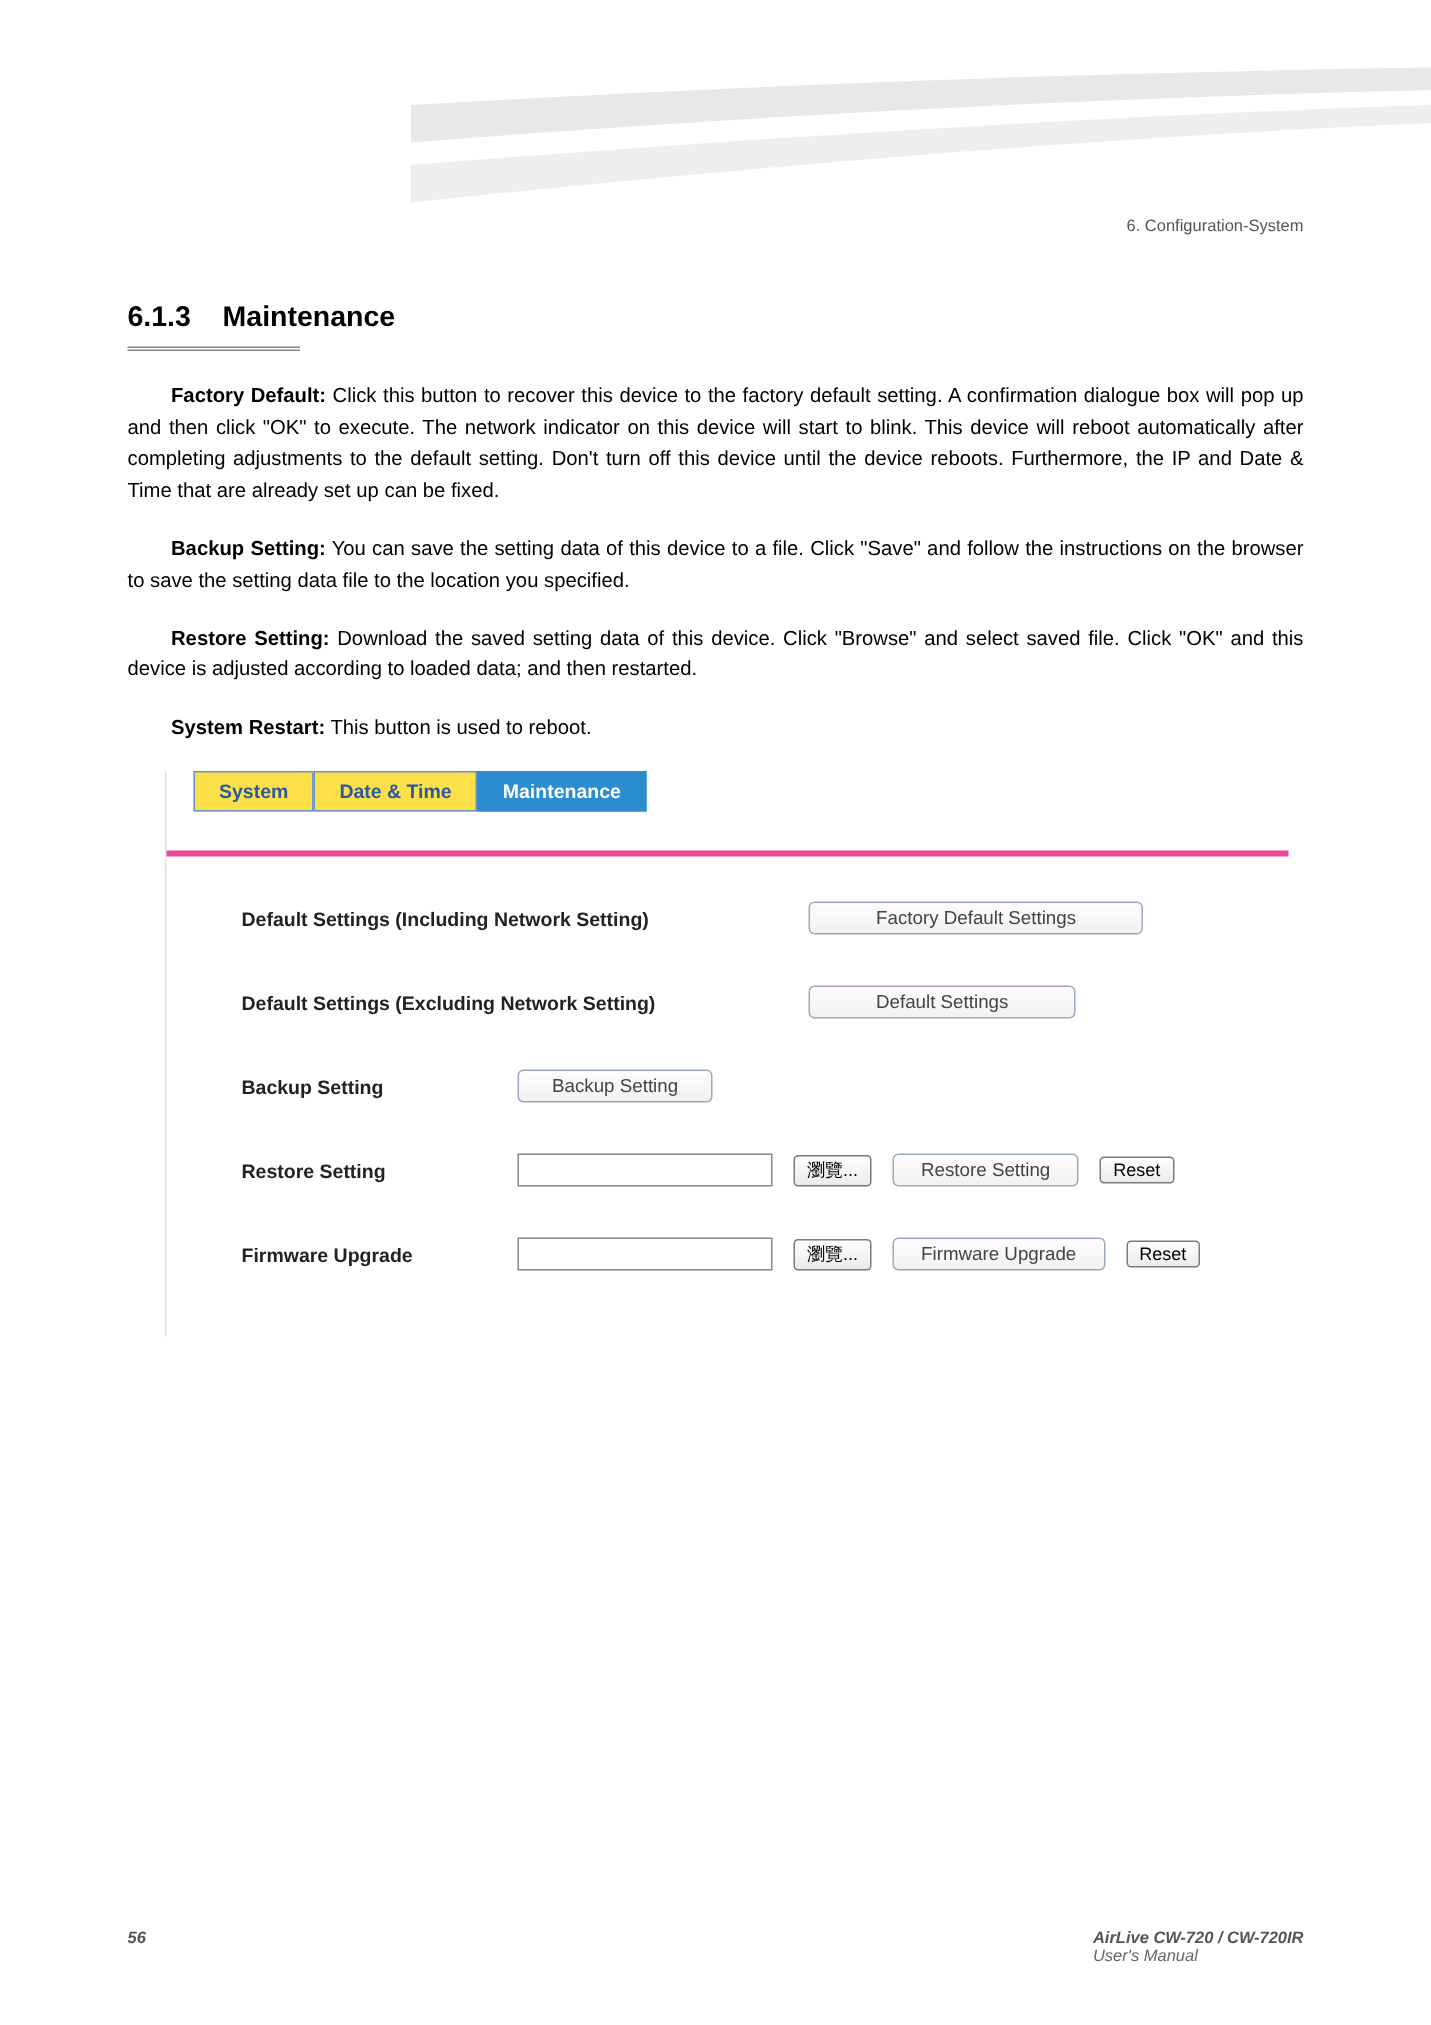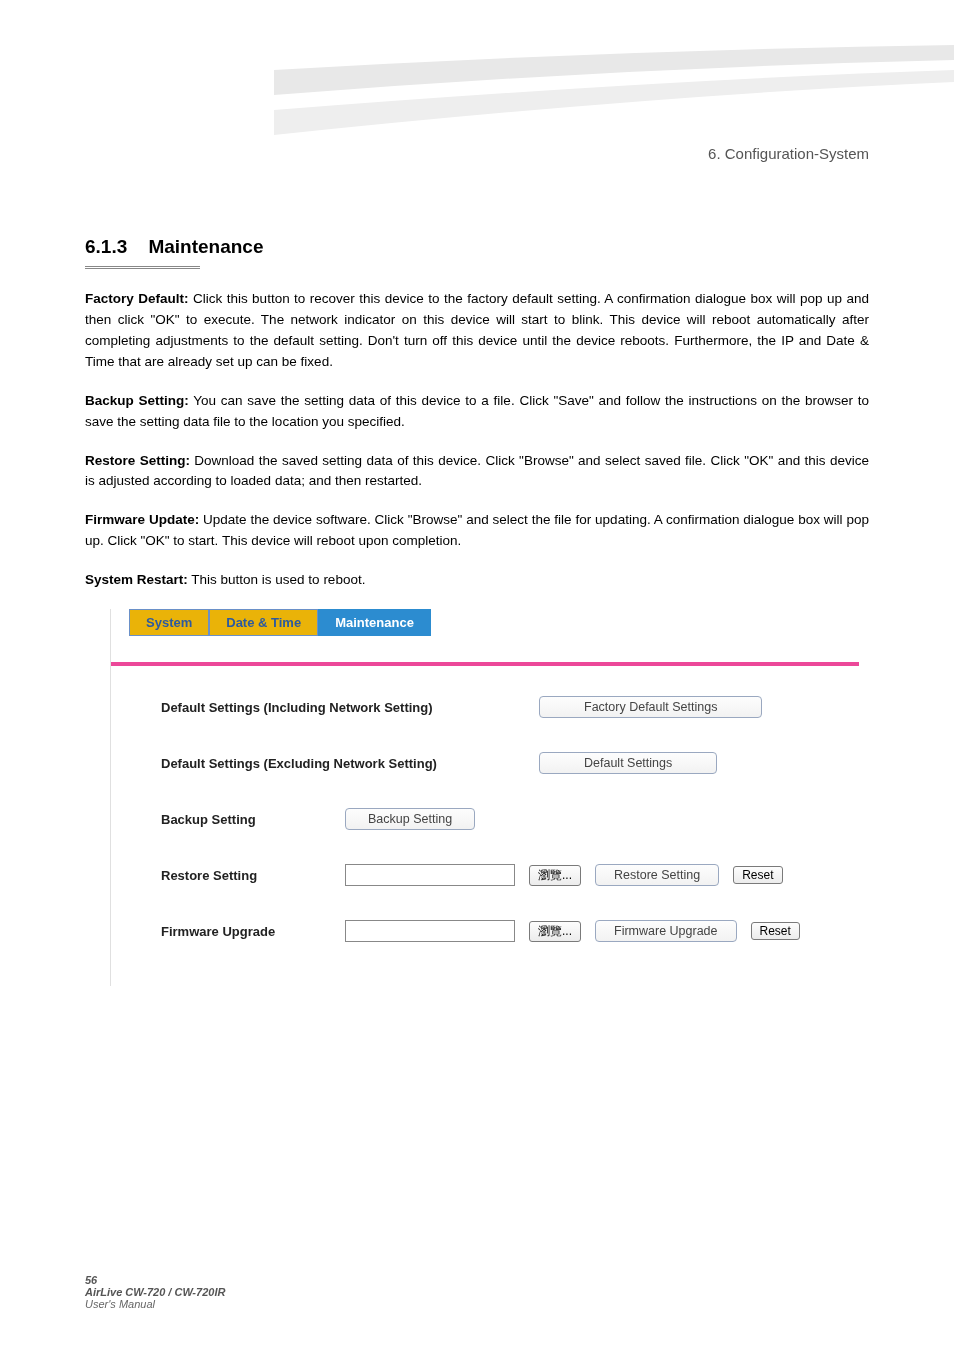--- a/index.html
+++ b/index.html
@@ -27,23 +27,23 @@
     width: 680px;
     height: 100px;
   }
   .swoosh svg { width: 100%; height: 100%; }
 
   .content {
     padding: 0 85px;
   }
   .chapter-breadcrumb {
     text-align: right;
-    font-size: 15px;
+    font-size: 11px;
     color: #555;
-    margin-bottom: 74px;
+    margin-bottom: 44px;
   }
   .section-heading {
     font-size: 19px;
     font-weight: bold;
     color: #000;
     margin-bottom: 8px;
   }
   .heading-underline {
     border-bottom: 3px double #888;
     width: 115px;
@@ -51,20 +51,21 @@
   }
   p.body-text {
     font-size: 13.5px;
     line-height: 1.55;
     margin-bottom: 18px;
     text-align: justify;
   }
   .feature-label {
     font-size: 13.5px;
     font-weight: bold;
+    margin-left: 29px;
   }
   .note-label {
     font-size: 13.5px;
     font-weight: bold;
   }
 
   
   .figure-wrap {
     margin: 18px 10px 0 25px;
     border: 1px solid #e0e0e0;
@@ -77,21 +78,21 @@
     display: flex;
     align-items: stretch;
     margin-left: 18px;
   }
   .tab {
     border: 1px solid #6a90c8;
     padding: 5px 16px;
     font-size: 13px;
     font-weight: bold;
     color: #2c5aa0;
-    background: #eab308;
+    background: #fde047;
   }
   .tab.active {
     background: #2c8cd0;
     color: #fff;
     border-color: #2c8cd0;
   }
   .tabs-gap { height: 26px; }
   .panel {
     border-top: 4px solid #ec4899;
     padding: 30px 50px 10px 50px;
@@ -138,21 +139,20 @@
   .footer {
     position: absolute;
     bottom: 40px;
     left: 85px;
     right: 85px;
     display: flex;
     justify-content: space-between;
     font-size: 11px;
     color: #666;
     font-style: italic;
-    flex-direction: column;
   }
   .footer .pg { font-weight: bold; color: #555; }
   .footer .model { font-weight: bold; color: #555; }
 </style>
 </head>
 <body>
 
 <div class="header-area">
   <div class="swoosh">
     <svg viewBox="0 0 680 100" preserveAspectRatio="none">
@@ -175,23 +175,20 @@
   <p class="body-text">
     <span class="feature-label">Factory Default:</span><span> Click this button to recover this device to the factory default setting. A confirmation dialogue box will pop up and then click "OK" to execute. The network indicator on this device will start to blink. This device will reboot automatically after completing adjustments to the default setting. Don't turn off this device until the device reboots. Furthermore, the IP and Date &amp; Time that are already set up can be fixed.</span>
   </p>
   <p class="body-text">
     <span class="feature-label">Backup Setting:</span><span> You can save the setting data of this device to a file. Click "Save" and follow the instructions on the browser to save the setting data file to the location you specified.</span>
   </p>
   <p class="body-text">
     <span class="feature-label">Restore Setting:</span><span> Download the saved setting data of this device. Click "Browse" and select saved file. Click "OK" and this device is adjusted according to loaded data; and then restarted.</span>
   </p>
   <p class="body-text">
-    <span class="feature-label">Firmware Update:</span><span> Update the device software. Click "Browse" and select the file for updating. A confirmation dialogue box will pop up. Click "OK" to start. This device will reboot upon completion.</span>
-  </p>
-  <p class="body-text">
     <span class="feature-label">System Restart:</span><span> This button is used to reboot.</span>
   </p>
 
   <div class="figure-wrap">
     <div class="tabs-row">
       <div class="tab">System</div>
       <div class="tab">Date &amp; Time</div>
       <div class="tab active">Maintenance</div>
     </div>
     <div class="tabs-gap"></div>

